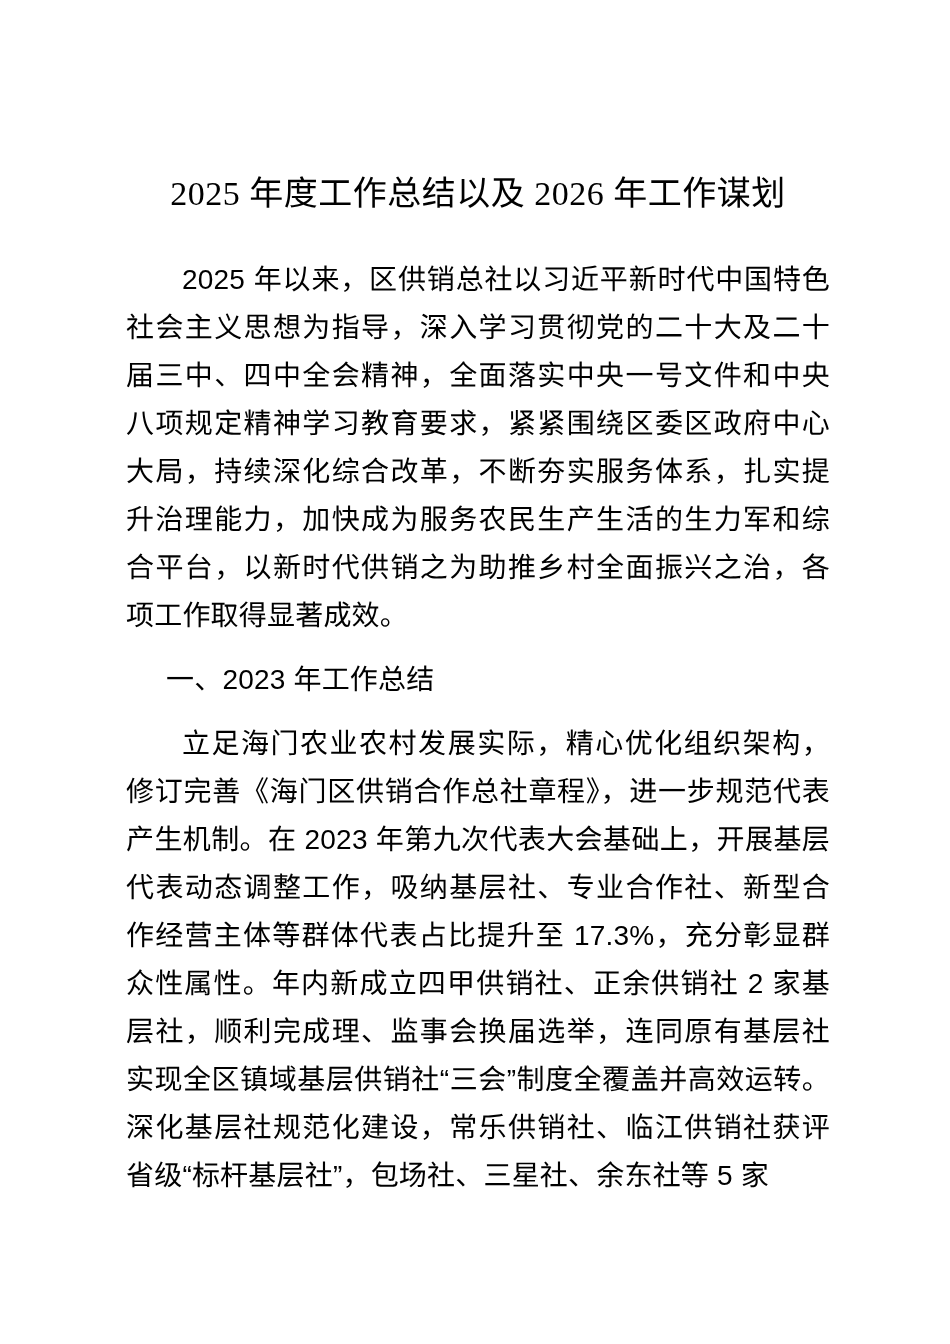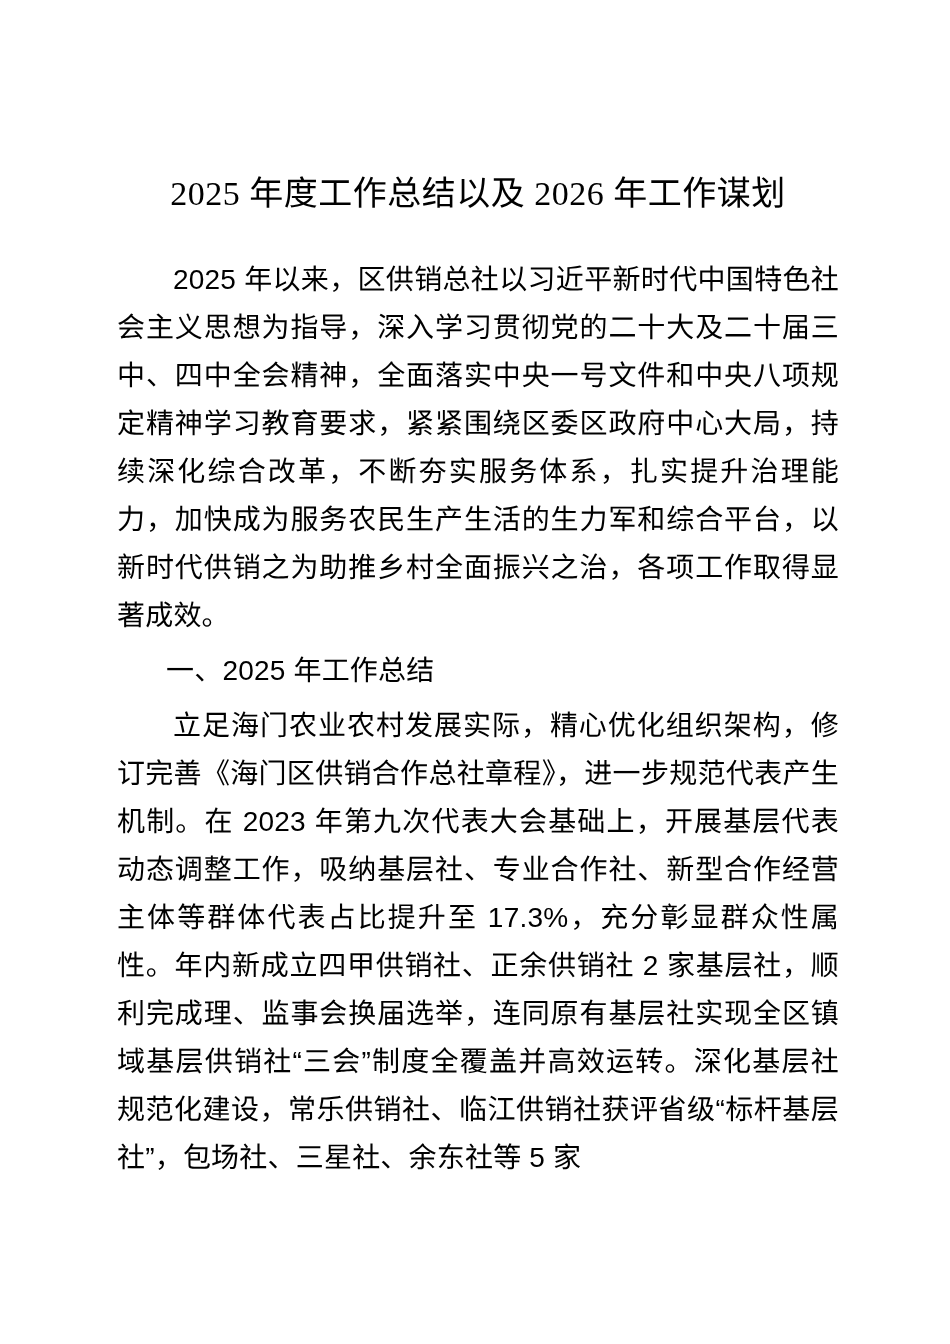--- a/index.html
+++ b/index.html
@@ -37,21 +37,21 @@
     margin: 0 0 36px 0;
     white-space: nowrap;
     font-family: Liberation Serif, serif;
   }
   .para {
     font-size: 28px;
     line-height: 48px;
     text-align: justify;
     text-justify: inter-ideograph;
     text-align-last: left;
-    margin: 7px;
+    margin: 16px;
     letter-spacing: 0.2px;
     word-break: break-all;
   }
   .para.indent {
     text-indent: 2em;
   }
   .heading-l1 {
     font-size: 28px;
     line-height: 48px;
     font-weight: 400;
@@ -77,21 +77,21 @@
 <div class="page">
   <div class="content">
 
     <h1 class="doc-title">2025 年度工作总结以及 2026 年工作谋划</h1>
 
     <div class="block">
       <p class="para indent">2025 年以来，区供销总社以习近平新时代中国特色社会主义思想为指导，深入学习贯彻党的二十大及二十届三中、四中全会精神，全面落实中央一号文件和中央八项规定精神学习教育要求，紧紧围绕区委区政府中心大局，持续深化综合改革，不断夯实服务体系，扎实提升治理能力，加快成为服务农民生产生活的生力军和综合平台，以新时代供销之为助推乡村全面振兴之治，各项工作取得显著成效。</p>
     </div>
 
     <div class="block">
-      <p class="heading-l1">一、2025 年工作总结</p>
+      <p class="heading-l1">一、2023 年工作总结</p>
     </div>
 
     <div class="block">
       <p class="para indent">立足海门农业农村发展实际，精心优化组织架构，修订完善《海门区供销合作总社章程》，进一步规范代表产生机制。在 2023 年第九次代表大会基础上，开展基层代表动态调整工作，吸纳基层社、专业合作社、新型合作经营主体等群体代表占比提升至 17.3%，充分彰显群众性属性。年内新成立四甲供销社、正余供销社 2 家基层社，顺利完成理、监事会换届选举，连同原有基层社实现全区镇域基层供销社“三会”制度全覆盖并高效运转。深化基层社规范化建设，常乐供销社、临江供销社获评省级“标杆基层社”，包场社、三星社、余东社等 5 家</p>
     </div>
 
   </div>
 </div>
 
 </body></html>

